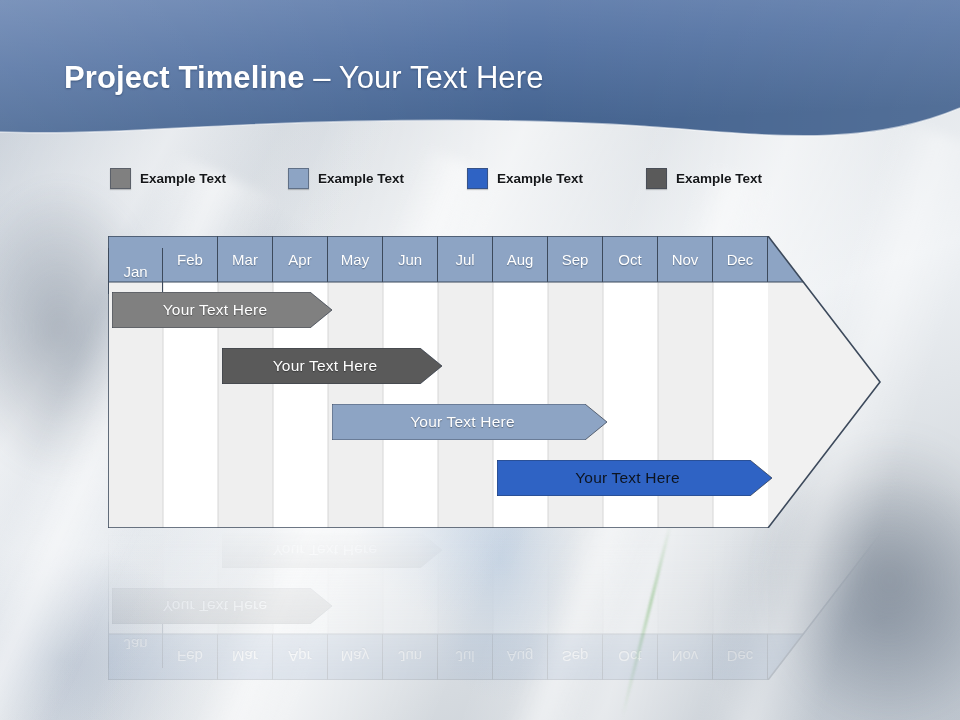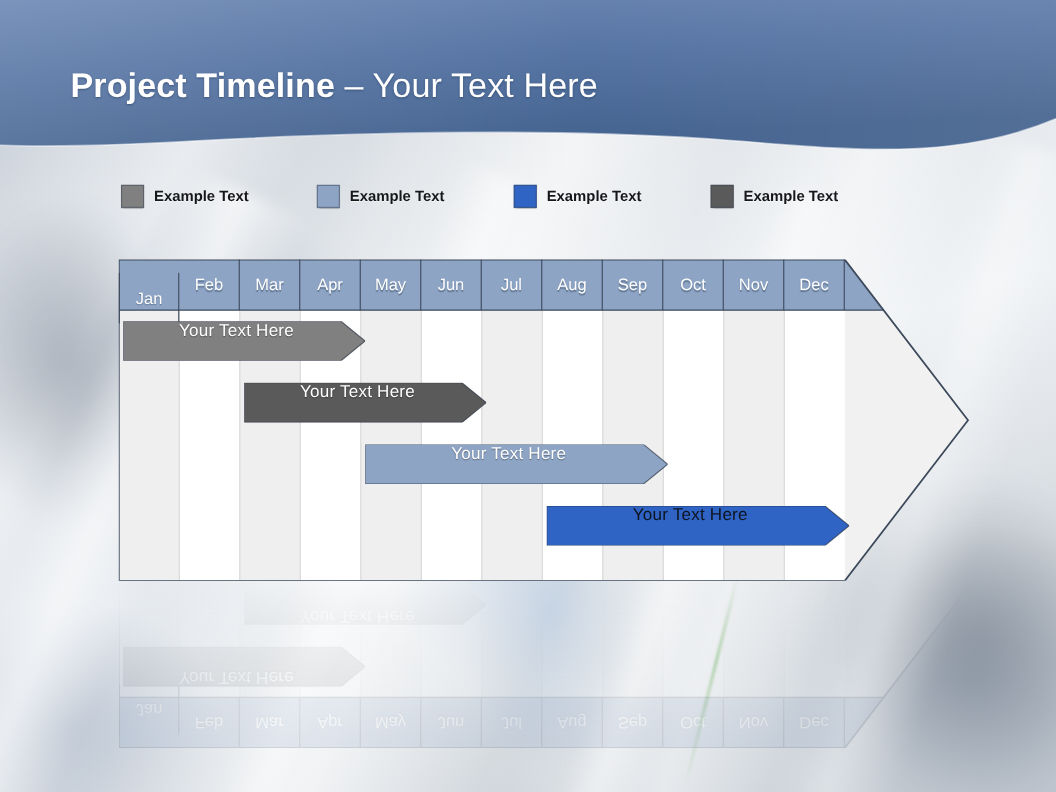--- a/index.html
+++ b/index.html
@@ -79,21 +79,21 @@
   #chart-svg { position: absolute; left: 0; top: 0; }
   .month-cell {
     position: absolute; top: 0; height: 46px;
     display: flex; align-items: center; justify-content: center;
     color: #ffffff; font-size: 15px;
     border-right: 1px solid #3d4a5c;
     text-shadow: 0 1px 1px rgba(40,55,75,0.45);
   }
   .month-cell:first-child { border-left: 1px solid #3d4a5c; margin-top: 12px; }
 
-  .bar { position: absolute; display: flex; justify-content: center; }
+  .bar { position: absolute; display: flex; align-items: center; justify-content: center; }
   .bar-label {
     position: relative; z-index: 2; font-size: 15.5px; white-space: nowrap;
     padding-right: 14px; letter-spacing: .2px;
   }
   .bar-label.light { color: #ffffff; text-shadow: 0 1px 1px rgba(0,0,0,0.38); }
   .bar-label.dark  { color: #0d1420; }
 
   
   #reflection {
     position: absolute; left: 108px; top: 530px; width: 780px; height: 150px;

